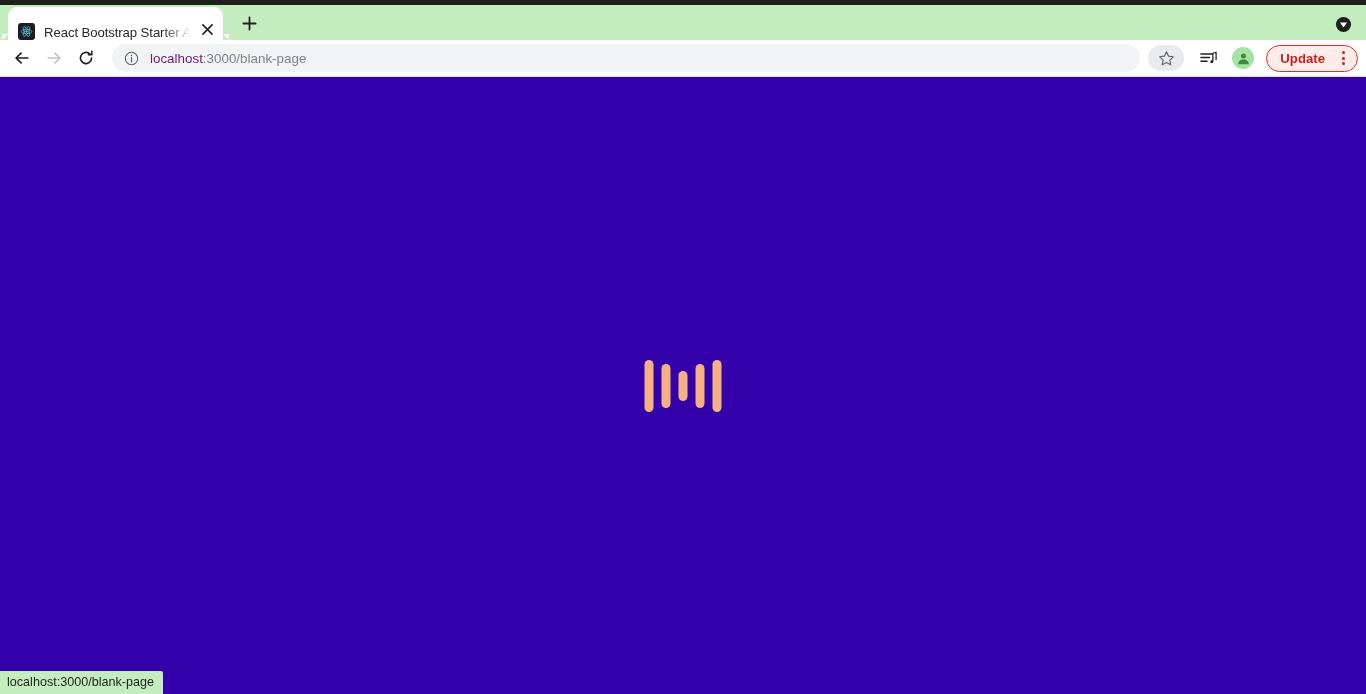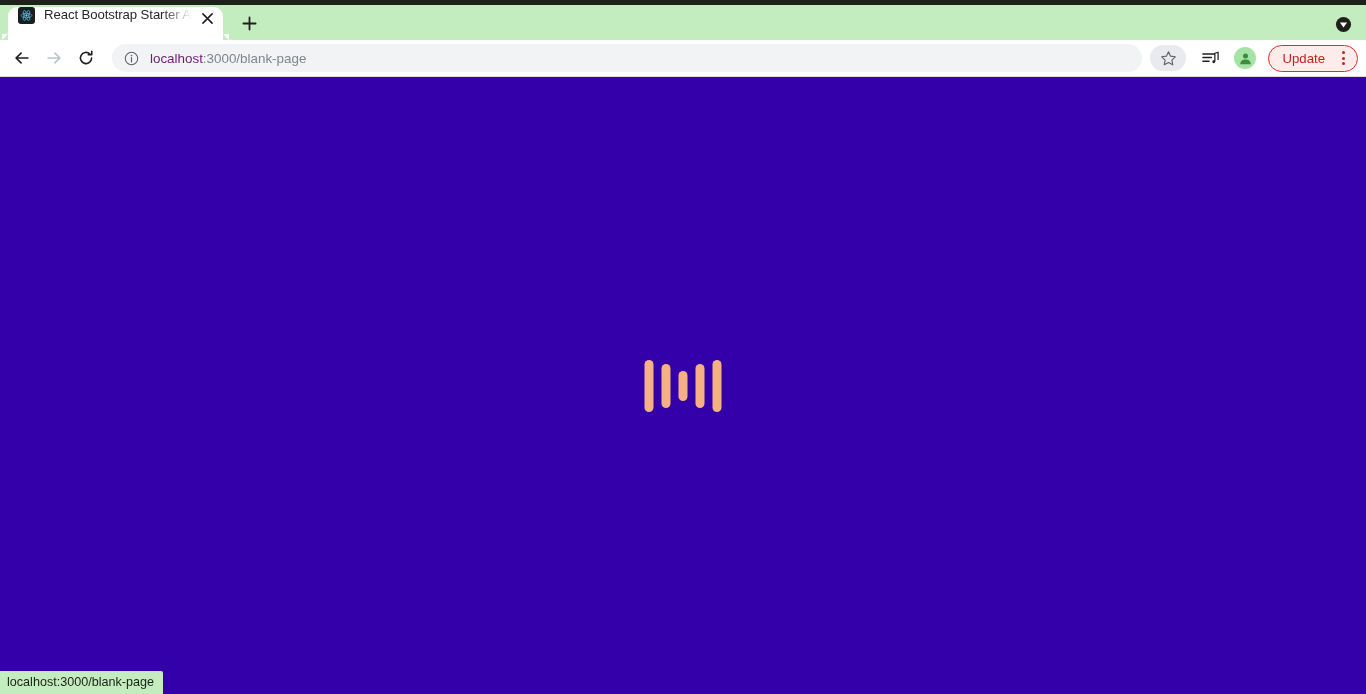--- a/index.html
+++ b/index.html
@@ -42,21 +42,21 @@
   #tab-list { display: flex; align-items: flex-end; height: 100%; }
 
   .tab {
     position: relative;
     height: 33px;
     width: 215px;
     margin-left: 8px;
     background: #ffffff;
     border-radius: 9px 9px 0 0;
     display: flex;
-    align-items: flex-start;
+    align-items: flex-end;
     padding: 0 0 0 10px;
   }
   .tab::before, .tab::after {
     content: "";
     position: absolute;
     bottom: 0;
     width: 9px;
     height: 9px;
     background: #ffffff;
   }
@@ -174,20 +174,21 @@
 
   #update-button {
     height: 27px;
     border: 1.4px solid #d93025;
     background: #fdecea;
     border-radius: 14px;
     display: flex;
     align-items: center;
     padding: 0 6px 0 13px;
     flex: 0 0 auto;
+    font-weight: bold;
   }
   #update-label {
     font-size: 13.2px;
     color: #c5221f;
     margin-right: 10px;
     white-space: nowrap;
   }
   #update-menu-dots {
     width: 16px; height: 18px;
     display: flex; flex-direction: column;

